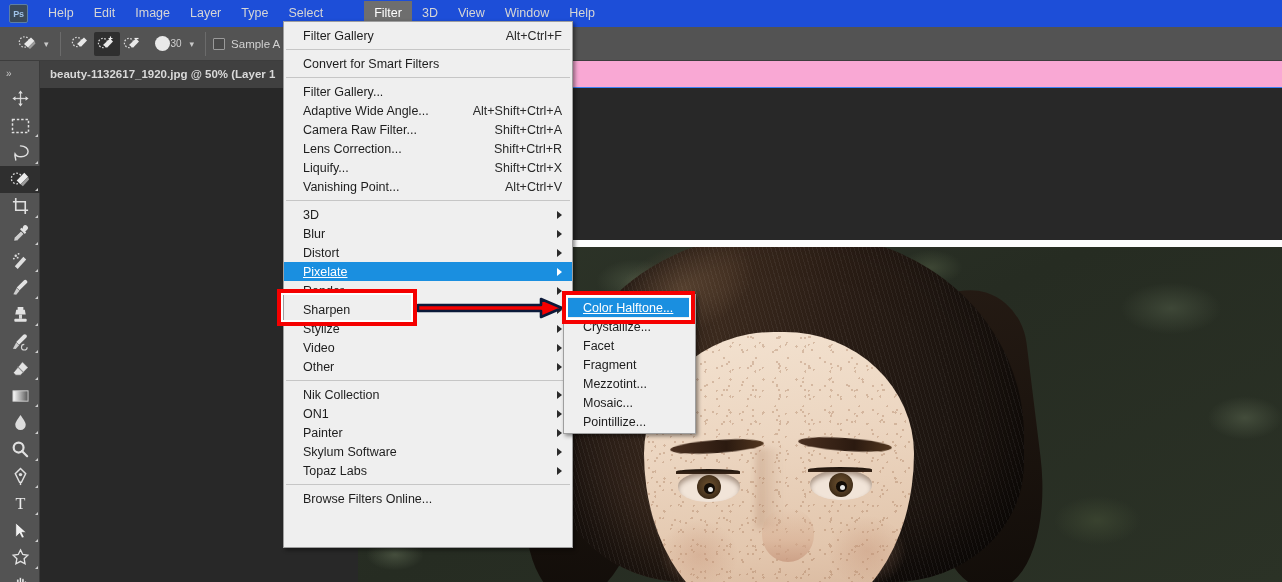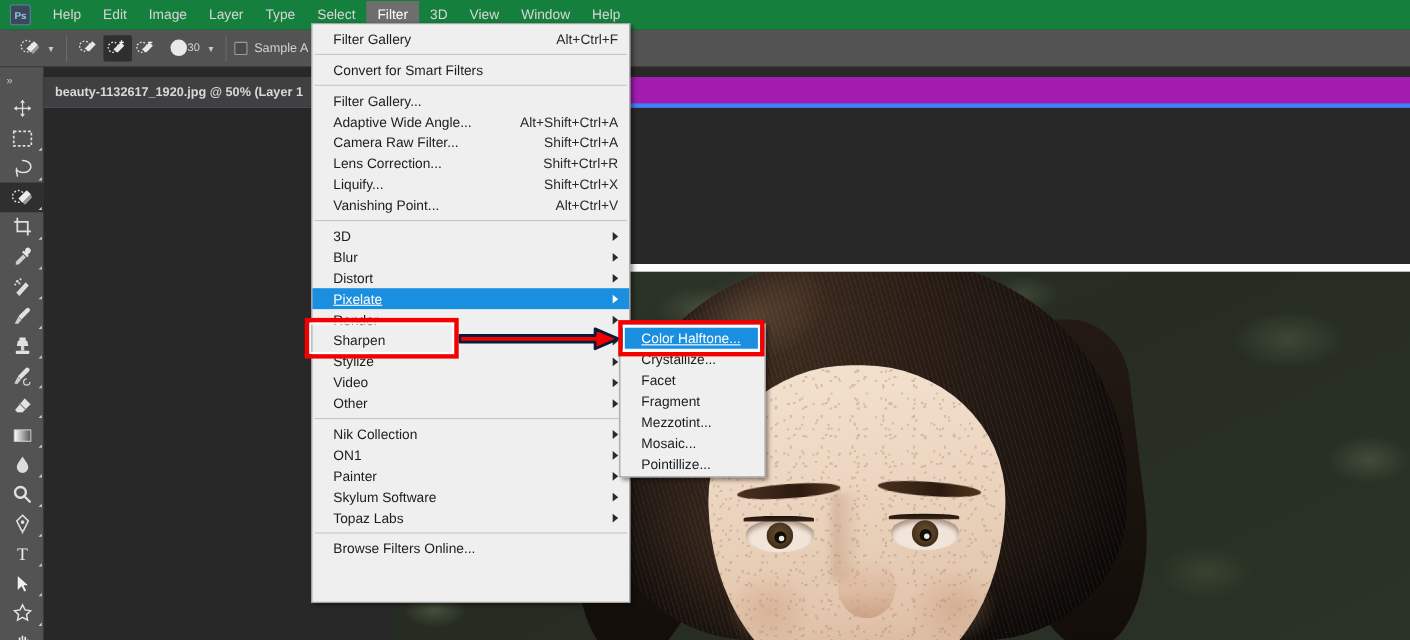--- a/index.html
+++ b/index.html
@@ -7,32 +7,32 @@
   body {
     font-family:"Liberation Sans", sans-serif;
     background:#282828;
     position:relative;
     -webkit-font-smoothing:antialiased;
   }
 
   
   #menubar{
     position:absolute; left:0; top:0; width:1282px; height:27px;
-    background:#15803d; display:flex; align-items:center;
+    background:#1d4ed8; display:flex; align-items:center;
     font-size:12.5px; color:#d6d6d6; z-index:40;
   }
   .ps-logo{
     width:19px; height:19px; margin-left:9px; margin-right:10px;
     background:#3b4a5a; border:1px solid #5d7fa5; border-radius:2px;
     color:#9fc2e8; font-size:9px; font-weight:bold;
     display:flex; align-items:center; justify-content:center;
     letter-spacing:-.3px;
   }
   .mb-item{ padding:5px 10px 6px 10px; cursor:default; white-space:nowrap; }
-  .mb-item.active{ background:#6e6e6e; color:#fff; }
+  .mb-item.active{ background:#6e6e6e; color:#fff;margin-left:31px; }
 
   
   #optionsbar{
     position:absolute; left:0; top:27px; width:1282px; height:34px;
     background:#535353; border-bottom:1px solid #3d3d3d;
     display:flex; align-items:center; z-index:30;
     font-size:11.5px; color:#d2d2d2;
   }
   .ob-sep{ width:1px; height:24px; background:#6b6b6b; margin:0 7px; }
   .tool-icon-btn{
@@ -70,22 +70,22 @@
   }
   .tool.sel{ background:#2f2f2f; }
   .tool svg{ display:block; }
   .tool .corner{
     position:absolute; right:2px; bottom:2px;
     width:0;height:0;border-left:3px solid transparent;border-bottom:3px solid #cfcfcf;
   }
 
   
   #doctab{
-    position:absolute; left:40px; top:70px; width:1242px; height:28px;
-    background:#a21caf; border-bottom:4px solid #3b82f6; z-index:26;
+    position:absolute; left:40px; top:60px; width:1242px; height:28px;
+    background:#f9a8d4; border-bottom:1px solid #3b82f6; z-index:26;
   }
   #doctab .tab{
     position:absolute; left:0; top:0; height:28px; max-width:292px;
     background:#404040; color:#d9d9d9; font-size:11.5px; font-weight:bold;
     display:flex; align-items:center; padding:0 10px;
     white-space:nowrap; overflow:hidden; border-right:1px solid #2b2b2b;
   }
 
   
   #workspace{

